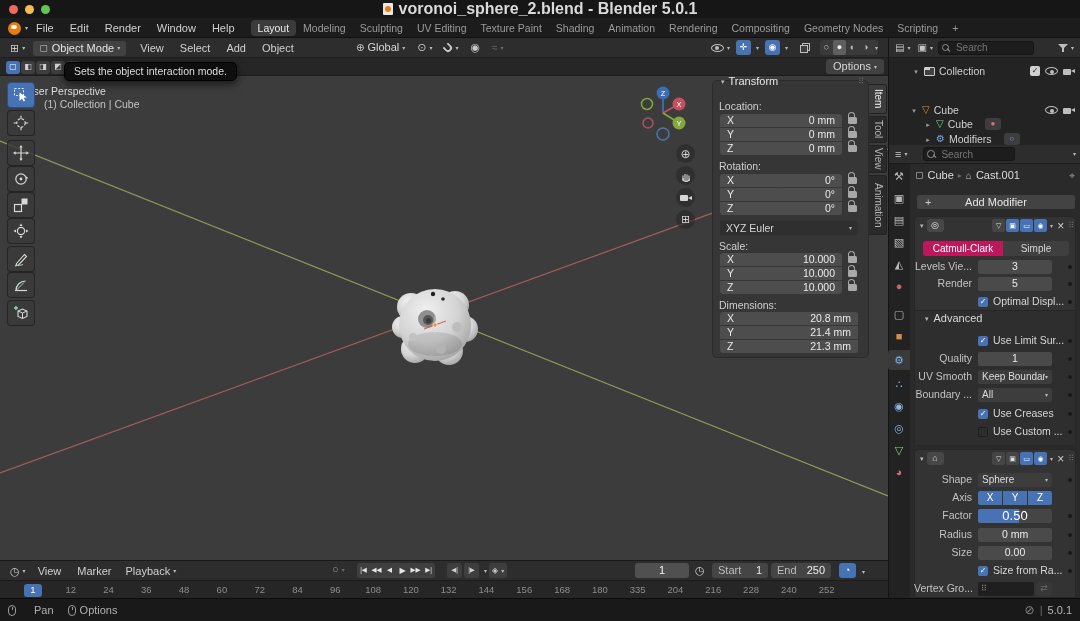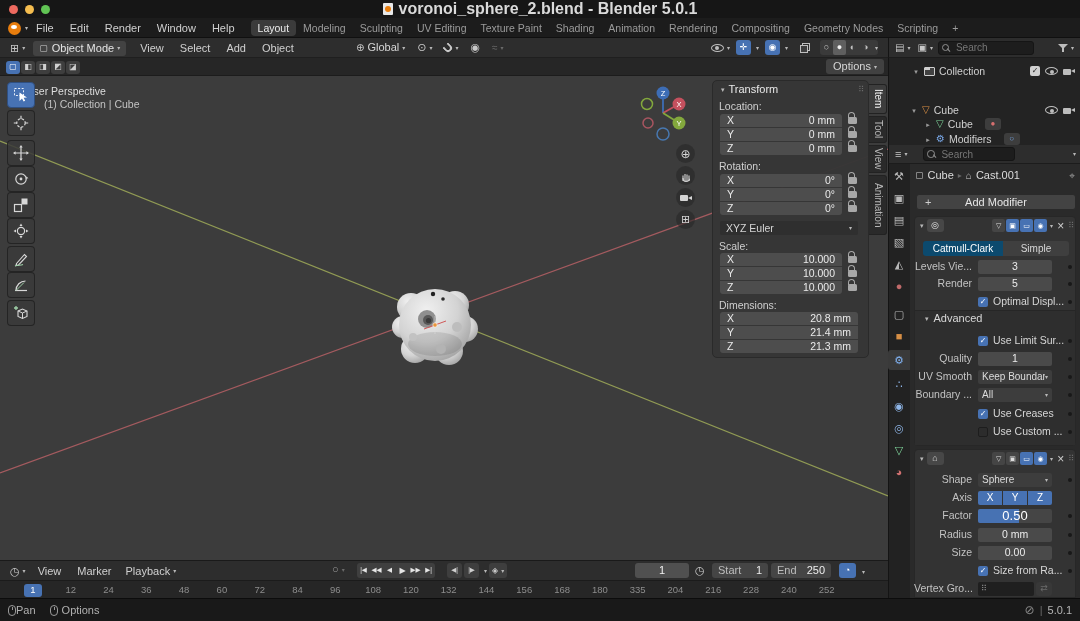--- a/index.html
+++ b/index.html
@@ -225,20 +225,23 @@
       <span class="chip" style="width:14px;height:13px;padding:0;font-size:8px">◨</span>
       <span class="chip" style="width:14px;height:13px;padding:0;font-size:8px">◩</span>
       <span class="chip" style="width:14px;height:13px;padding:0;font-size:8px">◪</span>
     </div>
     <span class="chip abs" style="left:826px;top:1px;background:#414141;padding:0 7px">
         <span style="color:#d6d6d6">Options</span>
         <span class="chev">▾</span>
       </span>
   </div>
 
+  <div class="abs" style="left:64px;top:62px;z-index:50;background:rgba(14,14,14,.96);border:1px solid #000;border-radius:5px;padding:3px 9px;color:#dcdcdc;font-size:10.5px;box-shadow:0 3px 8px rgba(0,0,0,.6)">
+    <span>Sets the object interaction mode.</span>
+  </div>
 
   <div class="abs" style="left:0;top:76px;width:888px;height:484px;background:#3c3c3c;overflow:hidden">
     <svg width="888" height="484" viewBox="0 0 888 484">
       <defs>
         <radialGradient id="bg1" cx="0.38" cy="0.3" r="0.8">
           <stop offset="0" stop-color="#f0f0f0"></stop>
             <stop offset="0.55" stop-color="#d3d3d3"></stop>
             <stop offset="1" stop-color="#9d9d9d"></stop>
         </radialGradient>
       </defs>
@@ -355,21 +358,21 @@
       </svg>
     </div>
   <div class="navbtn" style="top:188px">
       <span class="cami" style="color:#d5d5d5"></span>
     </div>
   <div class="navbtn" style="top:210px">
       <span style="font-size:11px">⊞</span>
     </div>
 
   <div class="abs" style="left:712px;top:80px;width:157px;height:278px;background:rgba(54,54,54,.97);border:1px solid #2a2a2a;border-radius:5px"></div>
-  <div class="abs flex" style="left:718px;top:84px;width:146px">
+  <div class="abs flex" style="left:718px;top:76px;width:146px">
     <span class="chev" style="font-size:7px;margin-right:4px">▾</span>
     <span style="color:#e8e8e8">Transform</span>
     <span class="dim" style="margin-left:auto;font-size:8px">⠿</span>
   </div>
   <div class="nsec" style="top:101px">Location:</div>
   <div class="nrow rt" style="top:114px">
       <span>X</span>
       <span class="val">0 mm</span>
     </div>
   <div class="nrow" style="top:128px">
@@ -513,21 +516,21 @@
       <span class="tick">204</span>
       <span class="tick">216</span>
       <span class="tick">228</span>
       <span class="tick">240</span>
       <span class="tick">252</span>
     </div>
   </div>
 
   <div class="abs flex" style="left:0;top:598px;width:1080px;height:23px;background:#191919;border-top:1px solid #0c0c0c;padding:0 8px">
     <span class="mouse"></span>
-    <span style="margin-left:0;color:#b0b0b0">Pan</span>
+    <span style="margin-left:18px;color:#b0b0b0">Pan</span>
     <span class="mouse" style="margin-left:14px"></span>
     <span style="margin-left:4px;color:#b0b0b0">Options</span>
     <span style="margin-left:auto;color:#8a8a8a;font-size:12px">⊘</span>
     <span class="dim" style="margin:0 5px">|</span>
     <span style="color:#b5b5b5">5.0.1</span>
   </div>
 
   <div class="abs" style="left:888px;top:38px;width:192px;height:107px;background:#232323;border-left:1px solid #141414;overflow:hidden"></div>
   <div class="abs flex" style="left:888px;top:38px;width:192px;height:20px;background:#2d2d2d;border-left:1px solid #141414;border-bottom:1px solid #1c1c1c;padding:0 4px;gap:3px">
     <span class="chip flat" style="padding:0 2px">
@@ -658,21 +661,21 @@
       <span class="mtog">▽</span>
       <span class="mtog blue">▣</span>
       <span class="mtog blue">▭</span>
       <span class="mtog blue">◉</span>
       <span class="chev">▾</span>
       <span style="color:#cfcfcf;font-size:12px;margin-left:4px">×</span>
       <span class="dim" style="font-size:8px;margin-left:4px">⠿</span>
     </span>
   </div>
   <div class="abs flex" style="left:923px;top:241px;width:146px;height:15px">
-    <span class="flex" style="width:80px;height:15px;background:#0c4a6e;border-radius:3px 0 0 3px;justify-content:center;color:#fff;font-size:10px">
+    <span class="flex" style="width:80px;height:15px;background:#be185d;border-radius:3px 0 0 3px;justify-content:center;color:#fff;font-size:10px">
         <span>Catmull-Clark</span>
       </span>
     <span class="flex" style="width:66px;height:15px;background:#3f3f3f;border-radius:0 3px 3px 0;justify-content:center;color:#d8d8d8;font-size:10px">
         <span>Simple</span>
       </span>
   </div>
   <div class="prow" style="top:259px">
     <span class="plab">Levels Vie...</span>
     <span class="pfield">
         <span>3</span>

